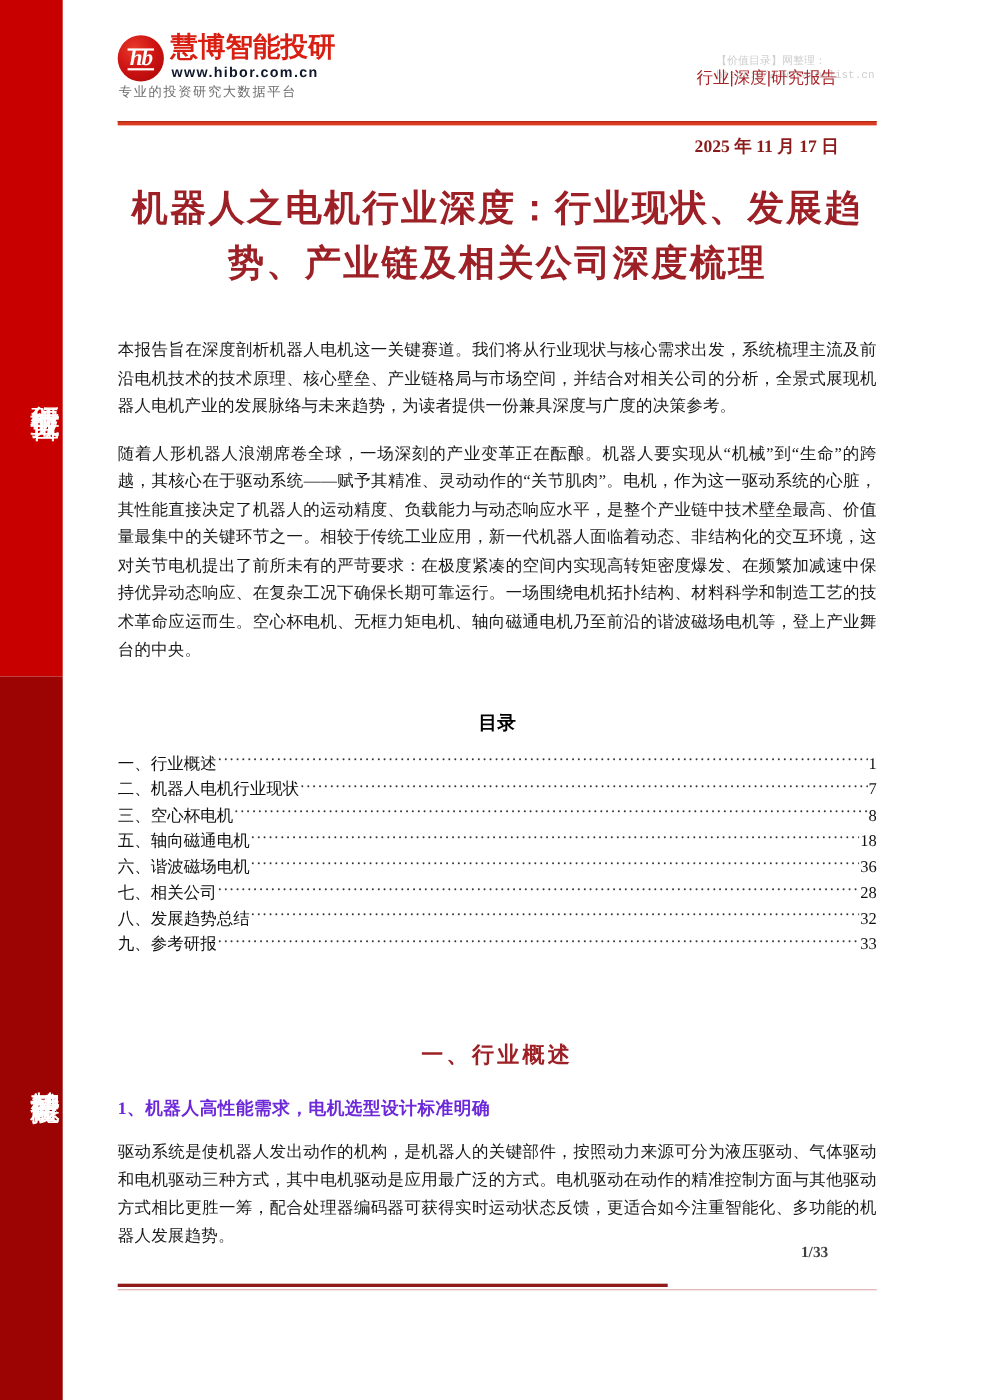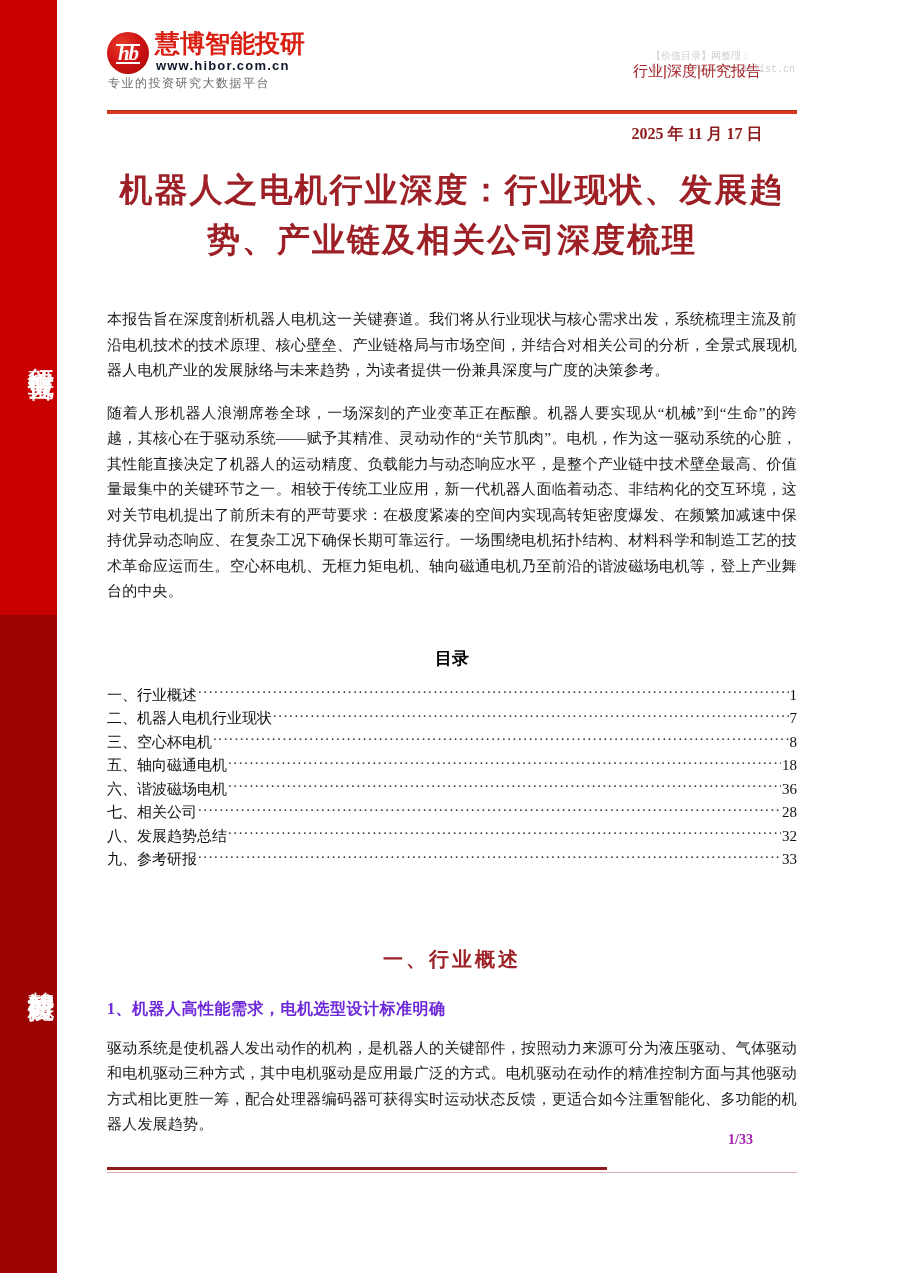--- a/index.html
+++ b/index.html
@@ -270,21 +270,21 @@
     position: absolute;
     left: 107px;
     top: 1132px;
     width: 690px;
     text-align: right;
     padding-right: 44px;
     box-sizing: border-box;
     font-family: "Liberation Serif", "DejaVu Serif", serif;
     font-weight: bold;
     font-size: 14px;
-    color: #a21caf;
+    color: #404040;
   }
   .footer-rule-thick {
     position: absolute;
     left: 107px;
     top: 1167px;
     width: 500px;
     height: 3px;
     background: #8f1b1b;
   }
   .footer-rule-thin {

